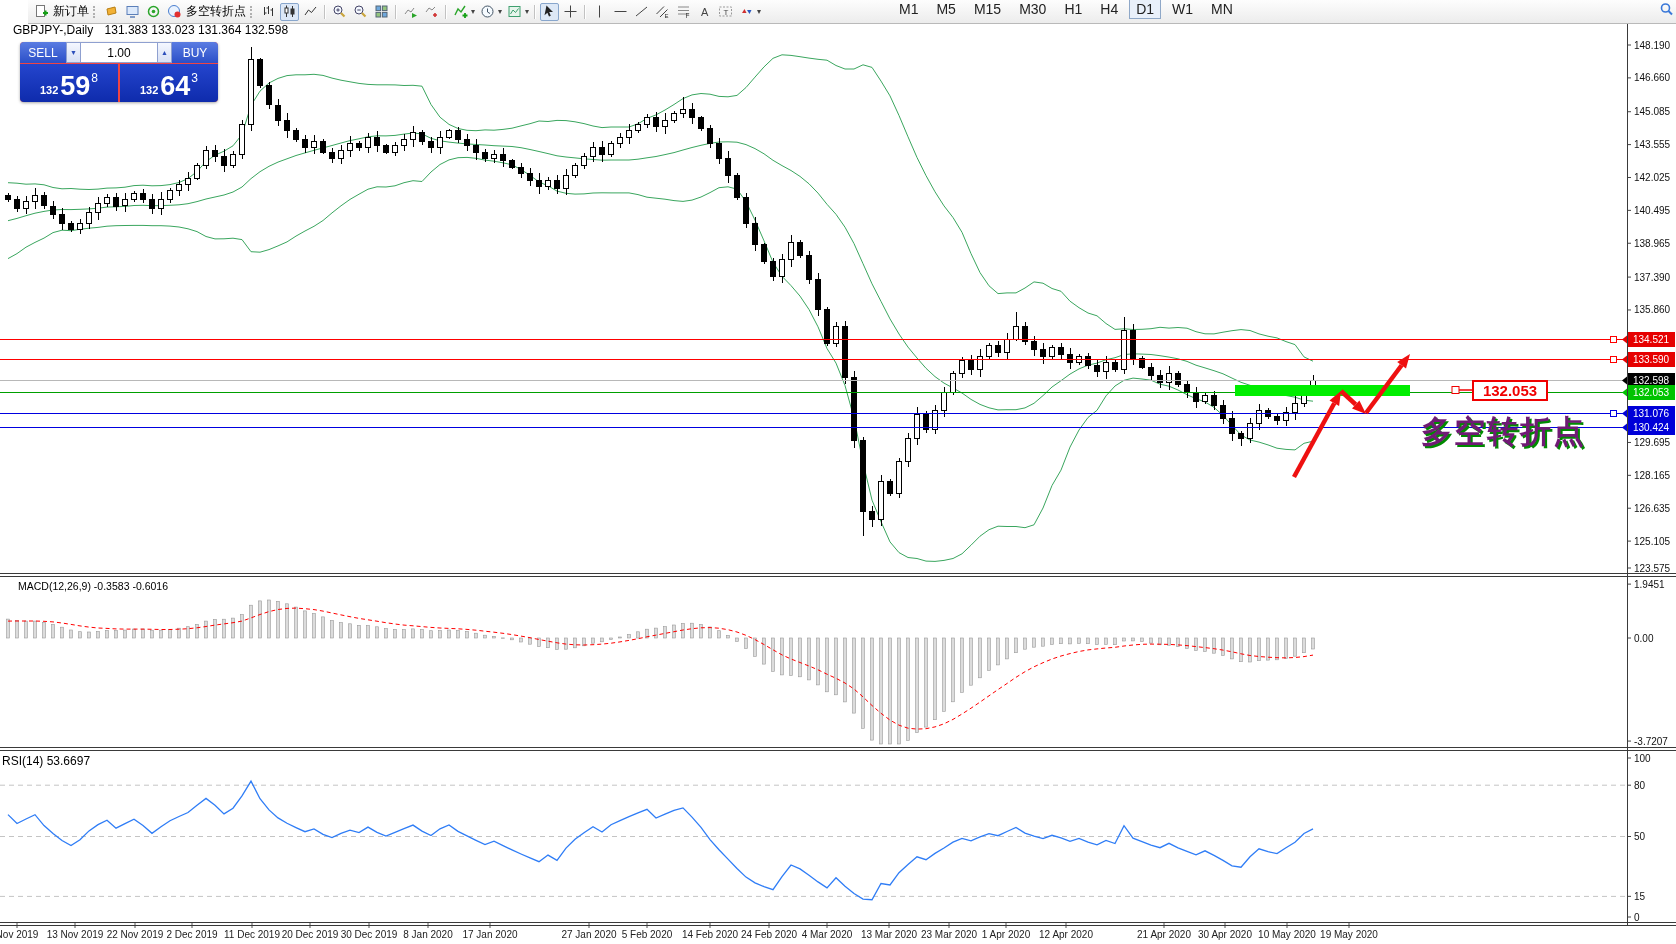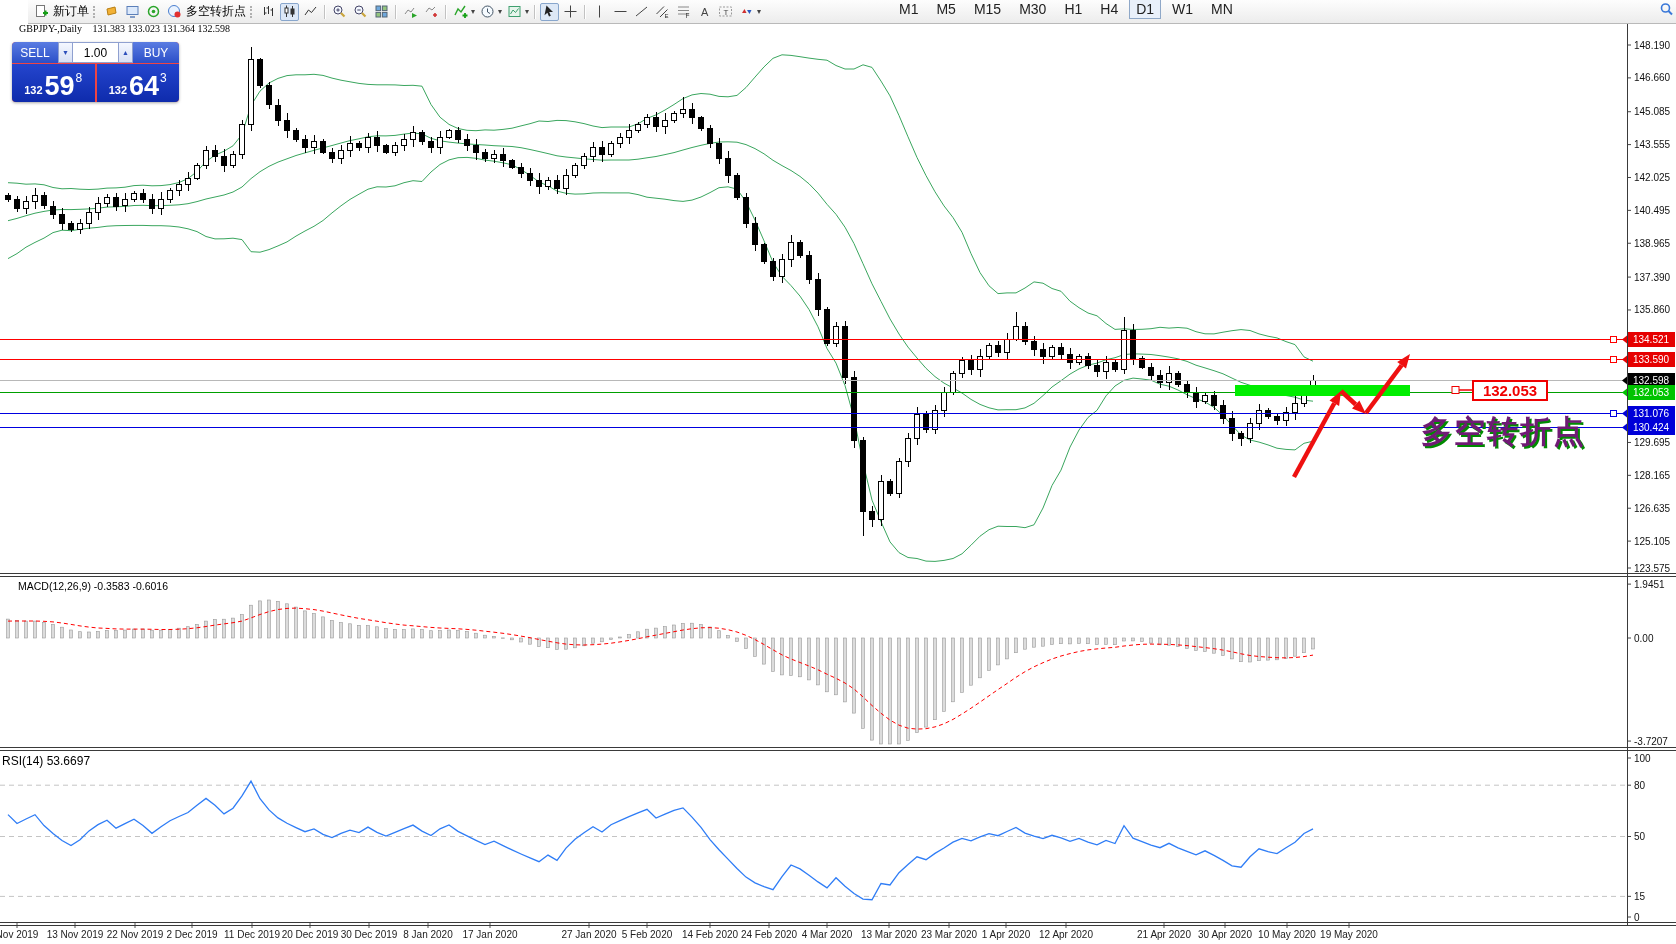--- a/index.html
+++ b/index.html
@@ -13,27 +13,27 @@
   .tbtn svg{width:15px;height:15px;display:block;}
   .tlabel{font-size:12px;color:#000;margin:0 3px 0 1px;white-space:nowrap;}
   .sep{width:0;height:14px;border-left:1px solid #c2c2c2;border-right:1px solid #fff;margin:0 3px;}
   .grip{width:3px;height:12px;border-left:2px dotted #b0b0b0;margin:0 3px 0 1px;}
   .caret{font-size:8px;color:#444;margin:0 2px 0 0;}
   #tf-group{position:absolute;left:862px;top:0;height:18px;display:flex;align-items:center;}
   .tf{font-size:14px;color:#222;padding:1px 6px;margin:0 2px;border:1px solid transparent;}
   .tf.active{background:#e9f0fa;border:1px solid #8fa8c8;}
   #right-icons{position:absolute;right:6px;top:0;height:18px;display:flex;align-items:center;}
   
-  #chart-title{position:absolute;left:19px;top:23px;font-size:10px;color:#000;z-index:6;font-family:Liberation Serif, serif;}
+  #chart-title{position:absolute;left:13px;top:23px;font-size:12px;color:#000;z-index:6;}
   #chart-title .sym{margin-right:8px;}
   #macd-label{position:absolute;left:18px;top:580px;font-size:10.5px;color:#000;z-index:6;}
   #rsi-label{position:absolute;left:2px;top:754px;font-size:12px;color:#000;z-index:6;}
   #chart-svg{position:absolute;left:0;top:0;z-index:1;}
   
-  #trade-panel{position:absolute;left:12px;top:42px;width:167px;z-index:7;border-radius:4px;
+  #trade-panel{position:absolute;left:20px;top:42px;width:198px;z-index:7;border-radius:4px;
     box-shadow:0 1px 3px rgba(0,0,0,.35);overflow:hidden;background:#ef4444;}
   #tp-row1{display:flex;height:21px;}
   .tp-btn{flex:0 0 46px;display:flex;align-items:center;justify-content:center;color:#fff;font-size:12px;
     background:linear-gradient(#5a7ce2,#2b4fc8);cursor:pointer;}
   .tp-spin{flex:0 0 15px;display:flex;align-items:center;justify-content:center;font-size:7px;color:#2c4fbb;
     background:linear-gradient(#f4f7ff,#d7e0f4);border:1px solid #8fa0d0;box-sizing:border-box;}
   #tp-vol{flex:1;border:1px solid #8fa0d0;border-left:none;border-right:none;text-align:center;font-size:12px;color:#000;background:#fff;min-width:0;}
   #tp-row2{display:flex;height:38px;gap:2px;margin-top:1px;}
   .tp-price{flex:1;background:linear-gradient(#2445cd,#0e2bac);color:#fff;display:flex;align-items:flex-end;justify-content:center;padding-bottom:3px;}
   .tp-price .sm{font-size:11px;font-weight:bold;margin:0 2px 3px 0;}

